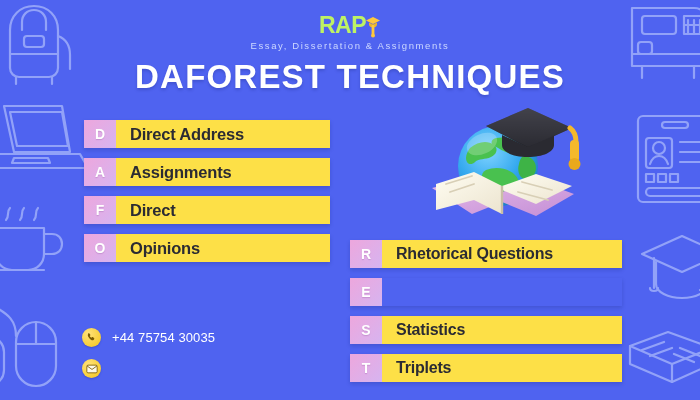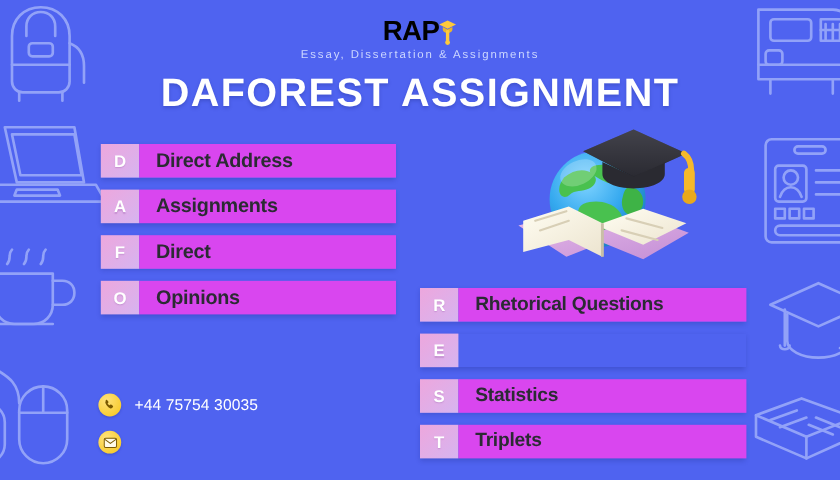--- a/index.html
+++ b/index.html
@@ -24,21 +24,21 @@
   
   .logo-wrap {
     position:absolute; top:12px; left:0; right:0;
     text-align:center;
   }
   .logo-line {
     display:inline-flex; align-items:center; justify-content:center;
     letter-spacing:.5px;
   }
   .logo-rap {
-    font-size:23px; font-weight:bold; color:#000000;
+    font-size:23px; font-weight:bold; color:#bef264;
     letter-spacing:-.5px;
   }
   .logo-cap {
     position:relative; width:16px; height:24px;
     display:inline-block; margin:0 0px 0 -1px;
   }
   .logo-rest {
     font-size:23px; font-weight:bold; color:#ffffff;
     letter-spacing:-.3px;
   }
@@ -70,21 +70,21 @@
   }
   .badge {
     width:32px; flex:0 0 32px;
     background:linear-gradient(135deg,#eda7dd 0%,#d6b4f0 100%);
     display:flex; align-items:center; justify-content:center;
     color:#ffffff; font-weight:bold; font-size:14px;
     text-shadow:0 1px 1px rgba(120,60,140,.25);
   }
   .row-label {
     flex:1 1 auto;
-    background:#d946ef;
+    background:#fde047;
     display:flex; align-items:center;
     padding-left:14px;
     font-size:16.5px; font-weight:bold; color:#2b2b33;
     letter-spacing:-.2px;
     white-space:nowrap;
   }
   .col-right .row-label { font-size:16px; }
 
   
   .illo { position:absolute; left:424px; top:104px; width:160px; height:128px; }
@@ -208,21 +208,21 @@
         <path d="M1 6.5L8 3l7 3.5L8 10z" fill="#ffc93c"></path>
         <path d="M4 8.6v2.1c0 1.6 1.8 2.6 4 2.6s4-1 4-2.6V8.6L8 10.6z" fill="#e8b52e"></path>
         <rect x="6.6" y="11" width="2.8" height="9.5" rx="1.2" fill="#ffc93c"></rect>
         <circle cx="8" cy="21.4" r="2" fill="#ffc93c"></circle>
       </svg>
     </span>
   </div>
   <div class="tagline">Essay, Dissertation &amp; Assignments</div>
 </div>
 
-<div class="page-title">DAFOREST ASSIGNMENT</div>
+<div class="page-title">DAFOREST TECHNIQUES</div>
 
 <div class="col col-left">
 
   <div class="row">
     <div class="badge">D</div>
     <div class="row-label">Direct Address</div>
   </div>
 
   <div class="row">
     <div class="badge">A</div>

